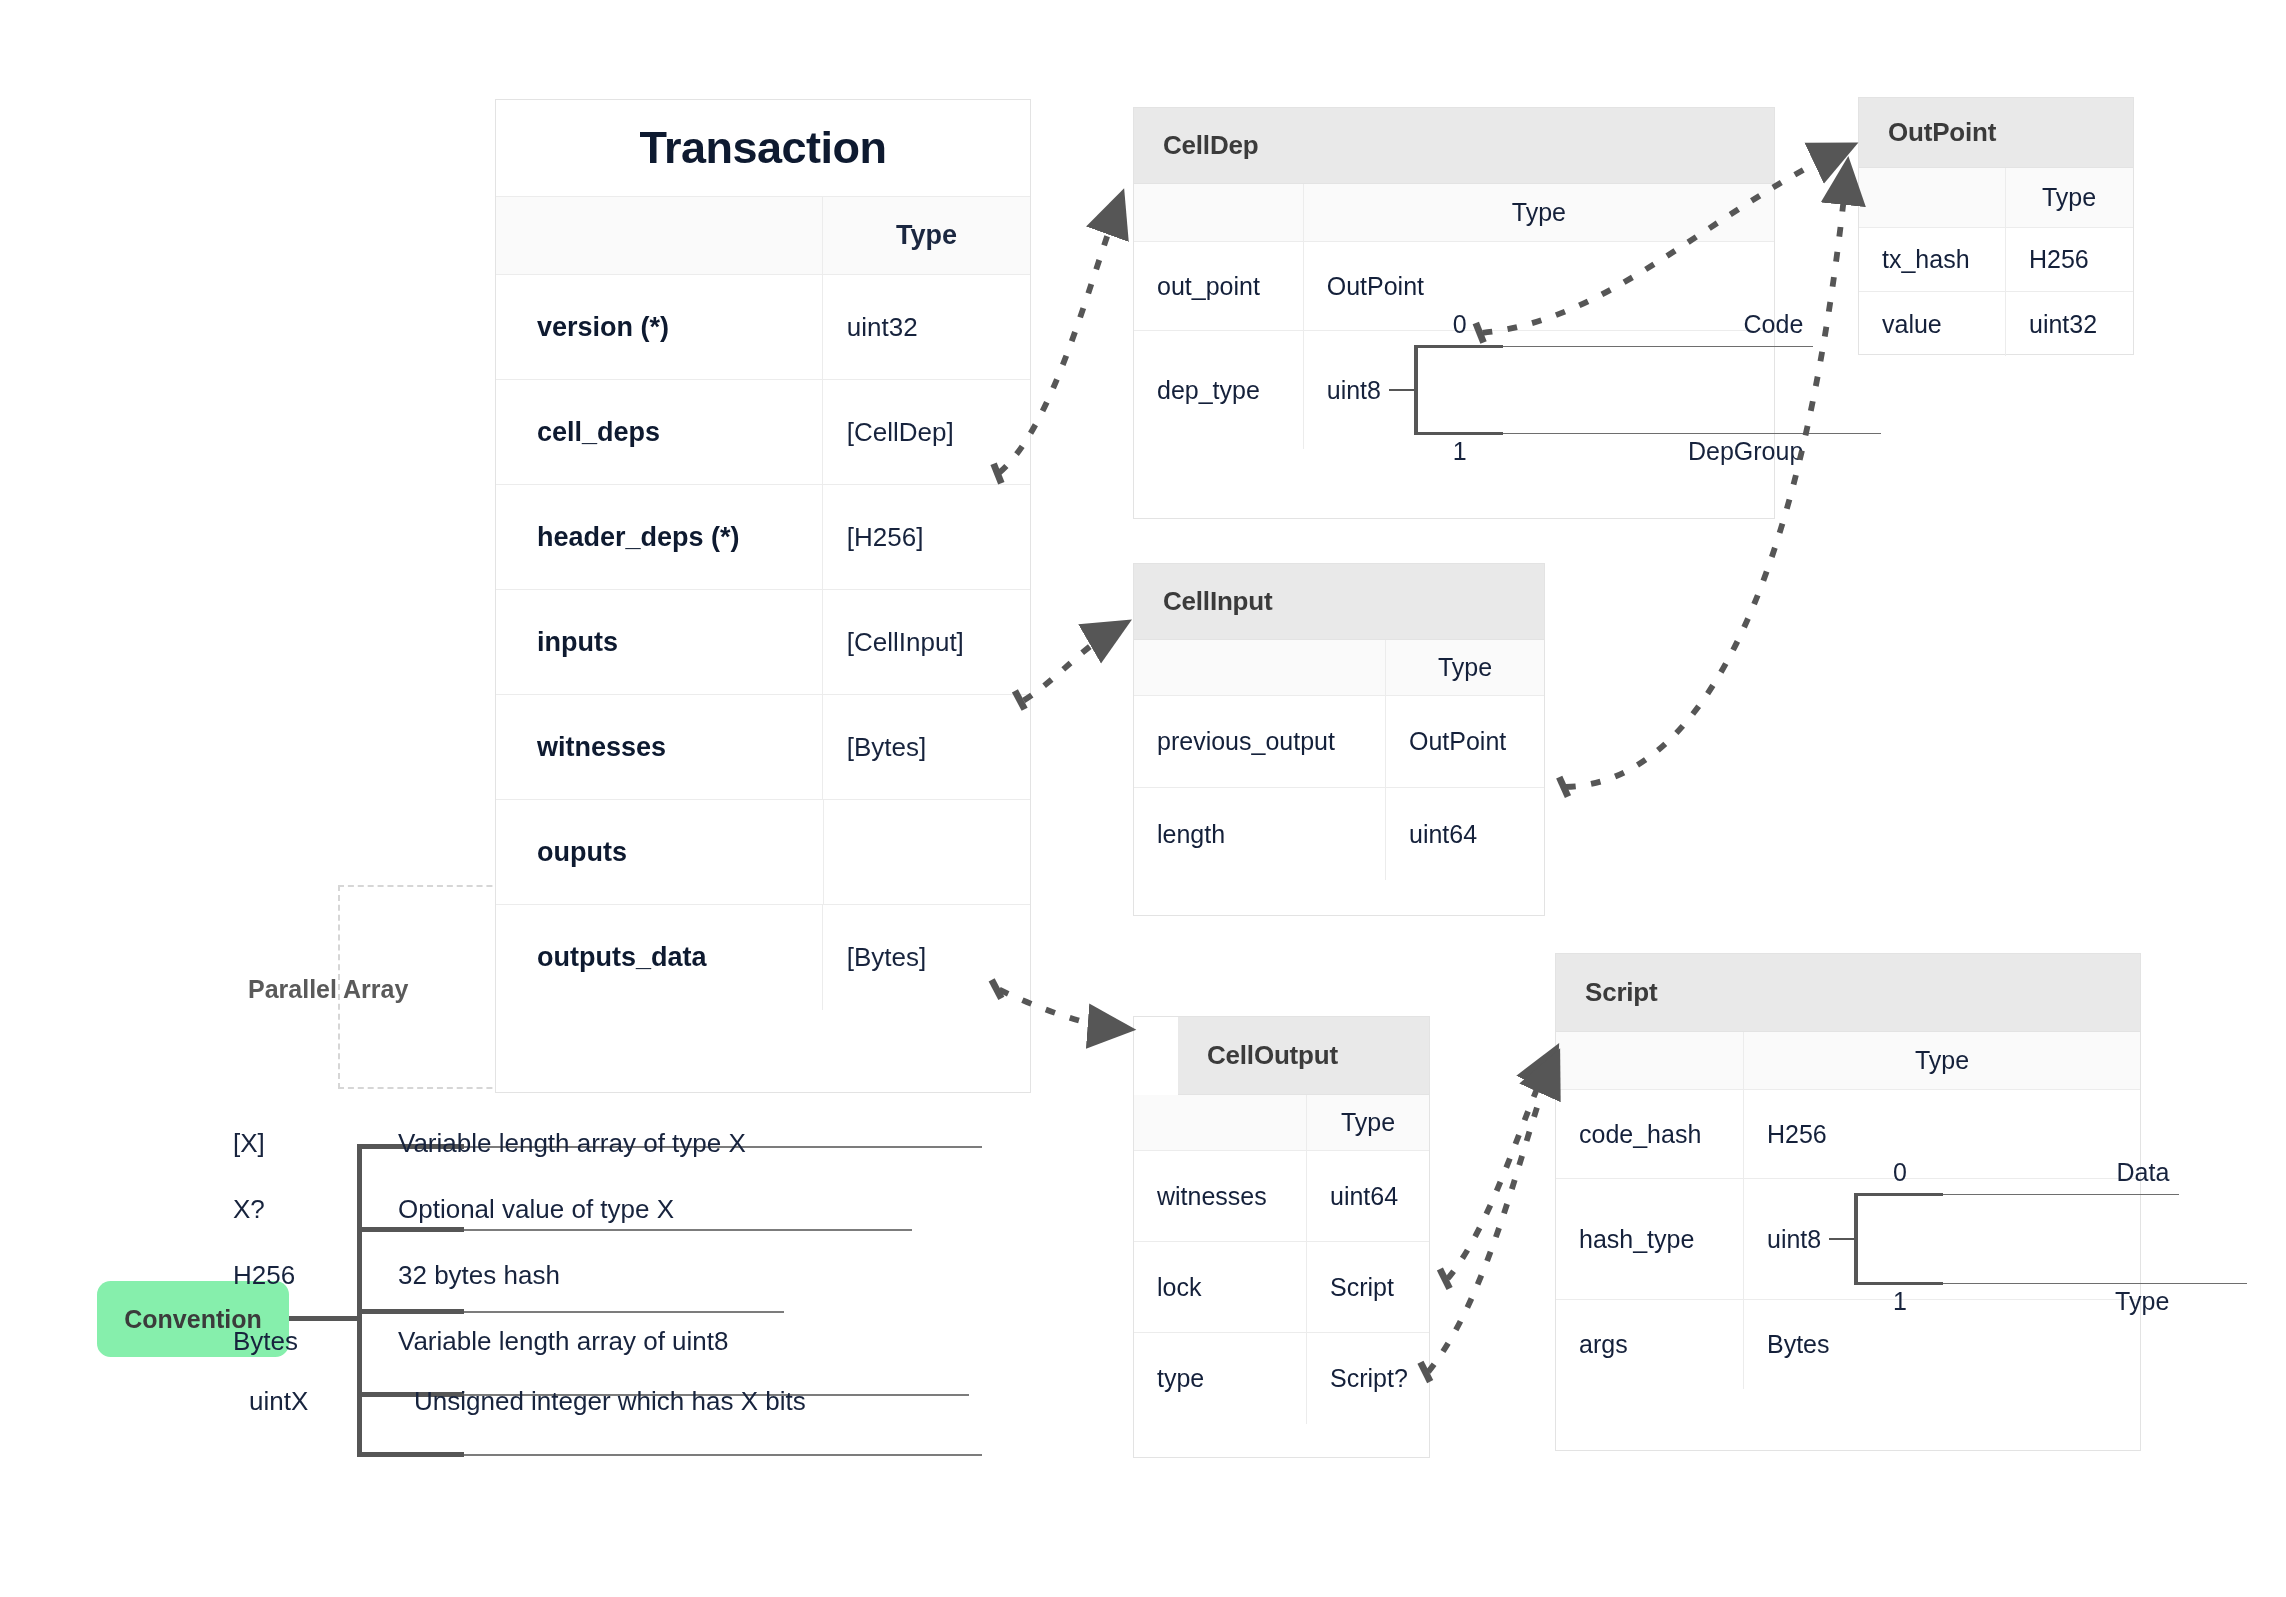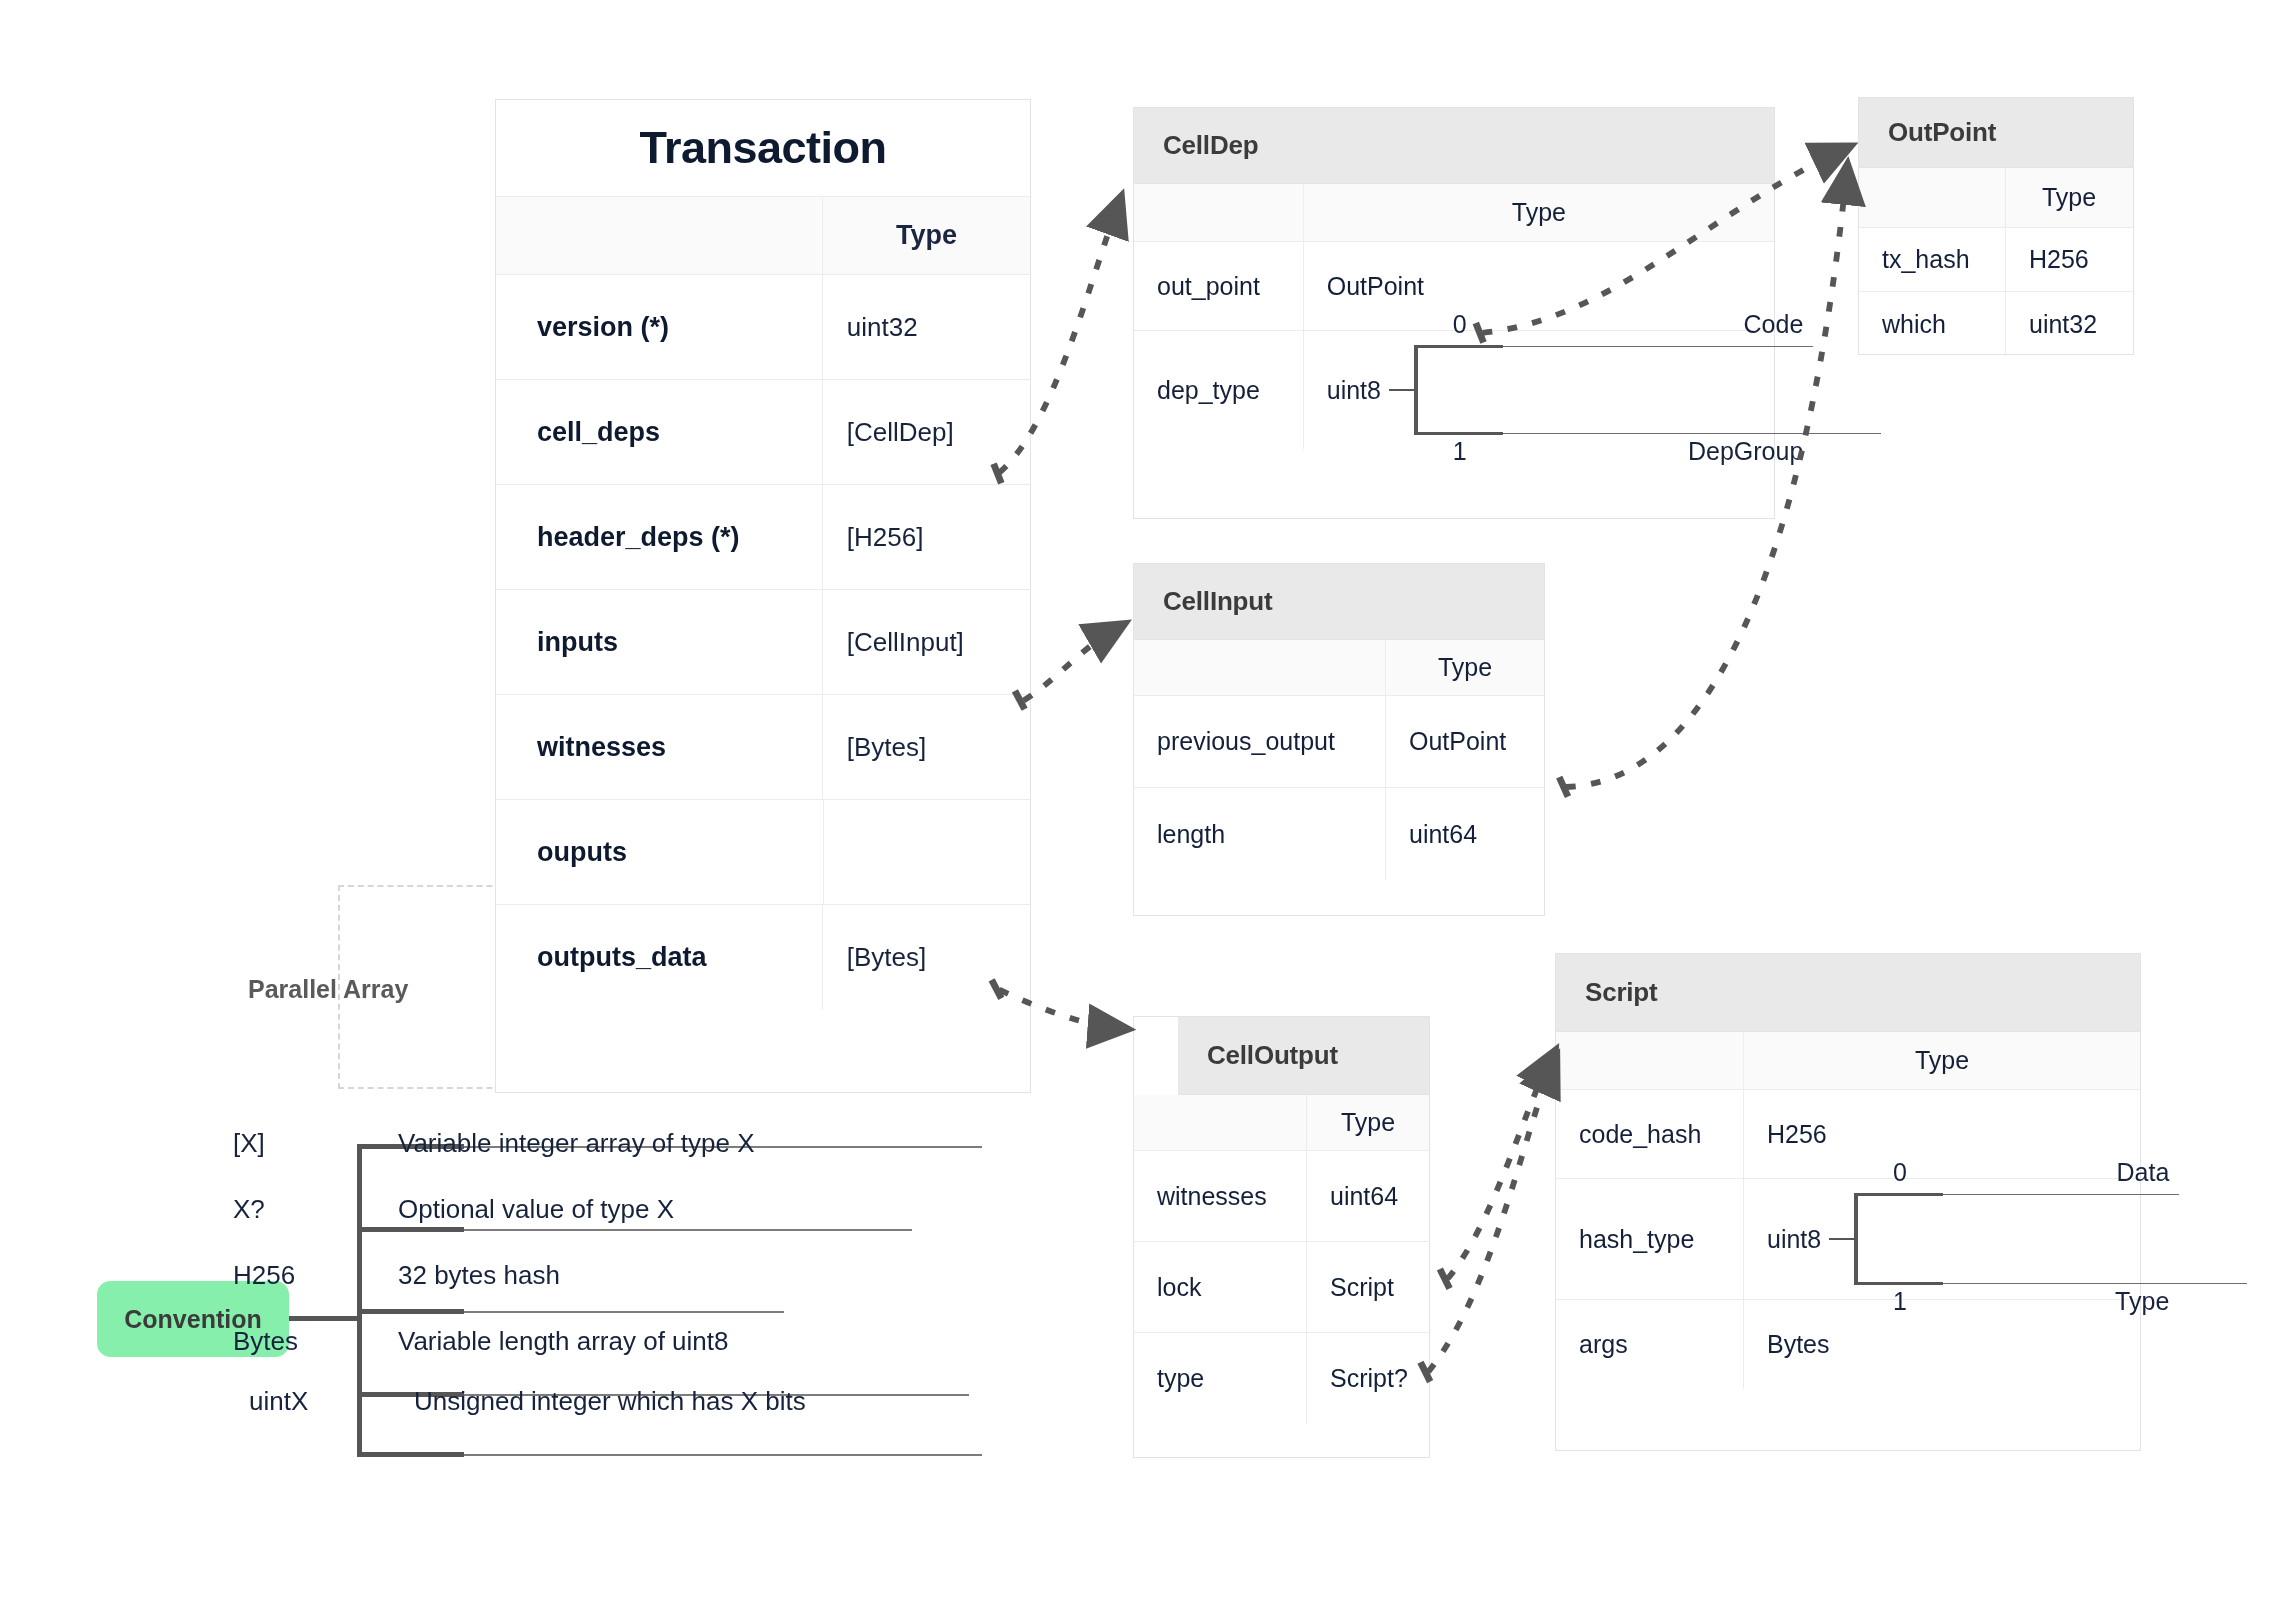--- a/index.html
+++ b/index.html
@@ -303,21 +303,21 @@
     <div class="thead">OutPoint</div>
     <div class="trow typehdr">
       <div class="c1"></div>
       <div class="c2">Type</div>
     </div>
     <div class="trow row-data">
       <div class="c1">tx_hash</div>
       <div class="c2">H256</div>
     </div>
     <div class="trow row-data">
-      <div class="c1">which</div>
+      <div class="c1">value</div>
       <div class="c2">uint32</div>
     </div>
   </div>
 
   <div class="tbl" id="tbl-cellinput">
     <div class="thead">CellInput</div>
     <div class="trow typehdr">
       <div class="c1"></div>
       <div class="c2">Type</div>
     </div>
@@ -403,21 +403,21 @@
     <div class="conv-arm" style="top:326px;"></div>
 
     <div class="conv-rule" style="top:20.4px;width:518px;"></div>
     <div class="conv-rule" style="top:103px;width:448px;"></div>
     <div class="conv-rule" style="top:185px;width:320px;"></div>
     <div class="conv-rule" style="top:268px;width:505px;"></div>
     <div class="conv-rule" style="top:328px;width:518px;"></div>
 
     <div class="conv-row" style="top:-5.8px;">
       <span class="k">[X]</span>
-      <span class="v">Variable integer array of type X</span>
+      <span class="v">Variable length array of type X</span>
     </div>
     <div class="conv-row" style="top:60px;">
       <span class="k">X?</span>
       <span class="v">Optional value of type X</span>
     </div>
     <div class="conv-row" style="top:126px;">
       <span class="k">H256</span>
       <span class="v">32 bytes hash</span>
     </div>
     <div class="conv-row" style="top:192px;">

